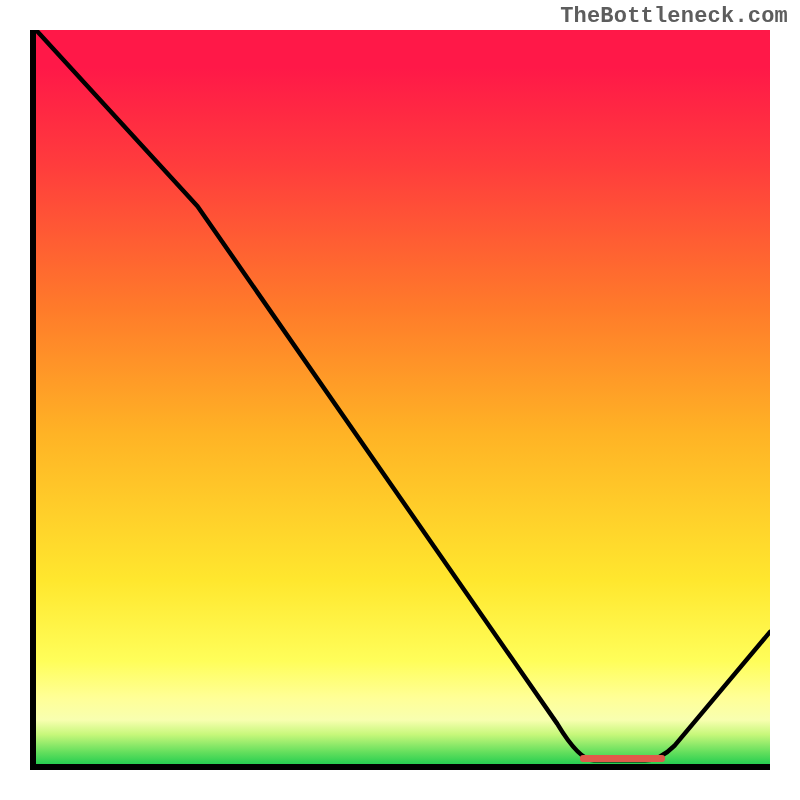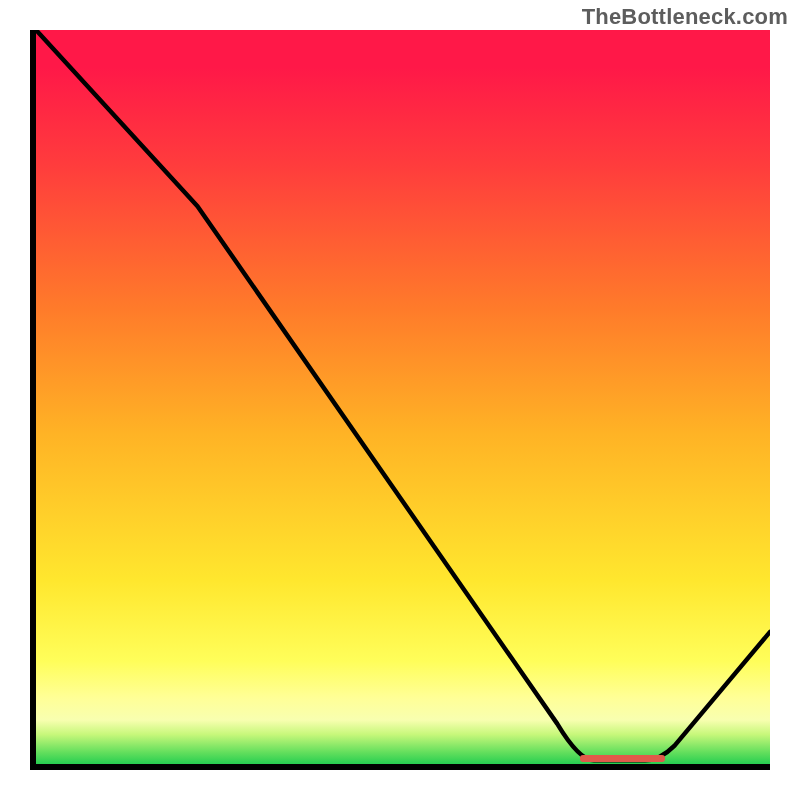--- a/index.html
+++ b/index.html
@@ -7,20 +7,21 @@
     padding: 0;
     width: 800px;
     height: 800px;
     background: #ffffff;
     font-family: Arial, Helvetica, sans-serif;
   }
   .chart-wrap {
     position: relative;
     width: 800px;
     height: 800px;
+    font-family: Liberation Mono, monospace;
   }
   .attribution {
     position: absolute;
     top: 4px;
     right: 12px;
     font-size: 22px;
     font-weight: 600;
     color: #5d5d5d;
     letter-spacing: 0.2px;
   }

